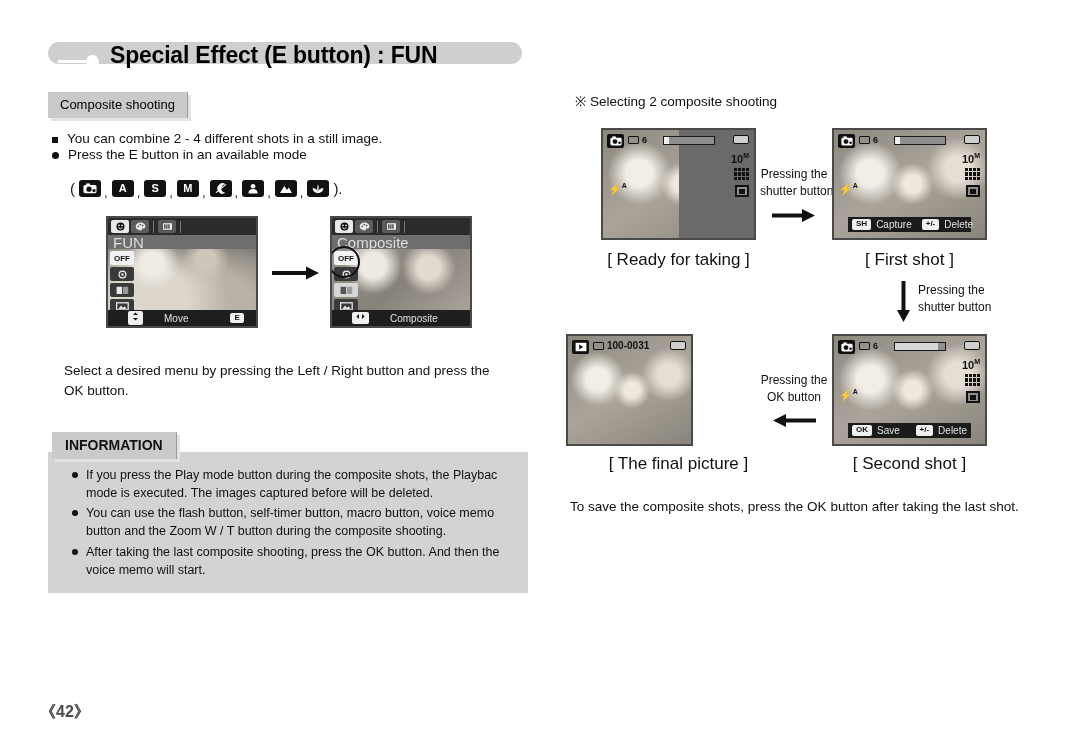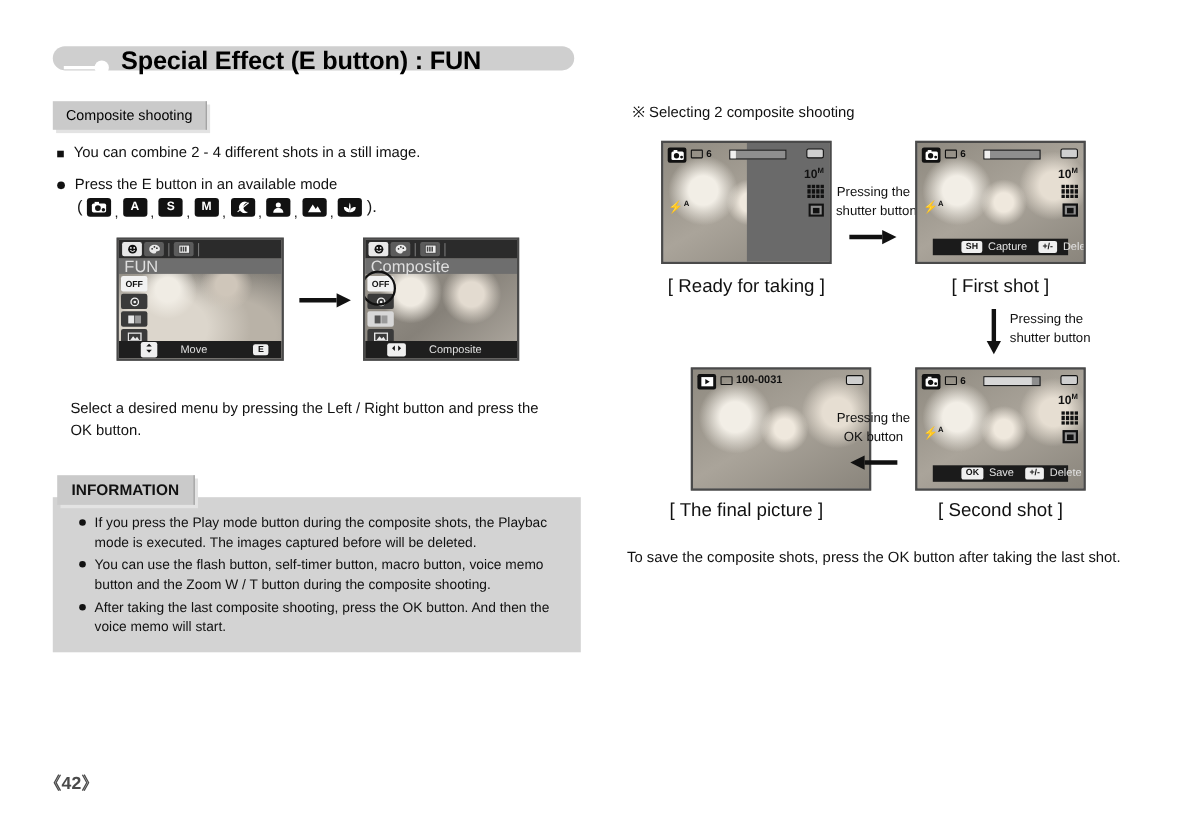--- a/index.html
+++ b/index.html
@@ -45,21 +45,21 @@
     box-shadow: 3px 3px 0 #e3e3e3;
     border-right: 1px solid #9a9a9a;
   }
 
   
   .bullet-row {
     position: absolute; display: flex; align-items: flex-start;
     font-size: 13.5px; color: #111;
   }
   .b1 { left: 52px; top: 131px; }
-  .b2 { left: 52px; top: 160px; }
+  .b2 { left: 52px; top: 147px; }
   .sq-bullet {
     width: 6px; height: 6px; background: #111; margin-top: 6px;
     margin-right: 9px; flex: none;
   }
   .rd-bullet {
     width: 7px; height: 7px; background: #111; border-radius: 50%;
     margin-top: 5px; margin-right: 9px; flex: none;
   }
 
   
@@ -156,21 +156,21 @@
       radial-gradient(circle at 30% 44%, #efeae1 0 11%, rgba(239,234,225,0) 25%),
       radial-gradient(circle at 70% 46%, #e3dbd0 0 10%, rgba(227,219,208,0) 24%),
       linear-gradient(140deg, #a29d94 0%, #868179 55%, #b0aaa1 100%);
   }
   .photo-dim { position: absolute; right: 0; top: 0; width: 50%; height: 100%; background: #6a6a6a; }
 
   
   .lcd-prev { position: absolute; border: 2px solid #4a4a4a; background: #8f8f8f; overflow: hidden; }
   .r1c1 { left: 601px; top: 128px; width: 155px; height: 112px; }
   .r1c2 { left: 832px; top: 128px; width: 155px; height: 112px; }
-  .r2c1 { left: 628px; top: 334px; width: 164px; height: 112px; }
+  .r2c1 { left: 566px; top: 334px; width: 127px; height: 112px; }
   .r2c2 { left: 832px; top: 334px; width: 155px; height: 112px; }
 
   .osd-mode {
     position: absolute; left: 4px; top: 4px; width: 17px; height: 14px;
     background: #111; border-radius: 2px;
     display: flex; align-items: center; justify-content: center;
   }
   .osd-card {
     position: absolute; left: 25px; top: 5px;
     display: flex; align-items: center; gap: 3px;
@@ -211,21 +211,21 @@
   }
   .osd-flash sup { font-size: 7px; }
   .osd-file {
     position: absolute; left: 25px; top: 4px;
     display: flex; align-items: center; gap: 3px;
     color: #111; font-size: 10px; font-weight: bold;
   }
   .osd-footer {
     position: absolute; left: 14px; right: 14px; bottom: 6px; height: 15px;
     background: #1b1b1b; display: flex; align-items: center;
-    padding: 0 26px; gap: 5px; text-align: right;
+    padding: 0 4px; gap: 5px; text-align: right;
   }
 
   
   .caption {
     position: absolute; font-size: 17px; color: #111; text-align: center;
     white-space: nowrap;
   }
   .steplabel {
     position: absolute; font-size: 12px; color: #111; line-height: 1.45;
     text-align: center; white-space: nowrap;

